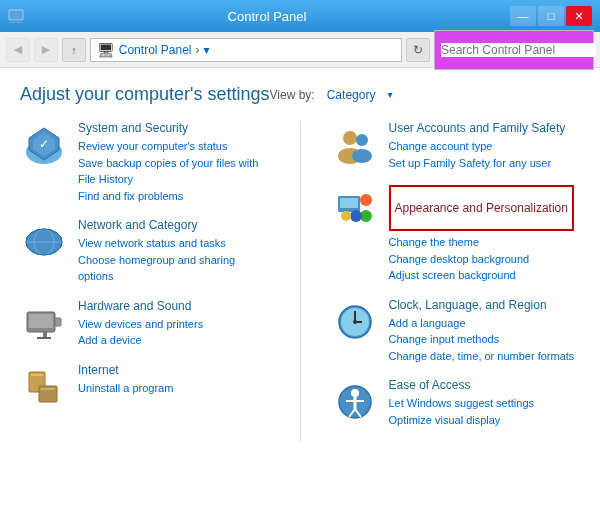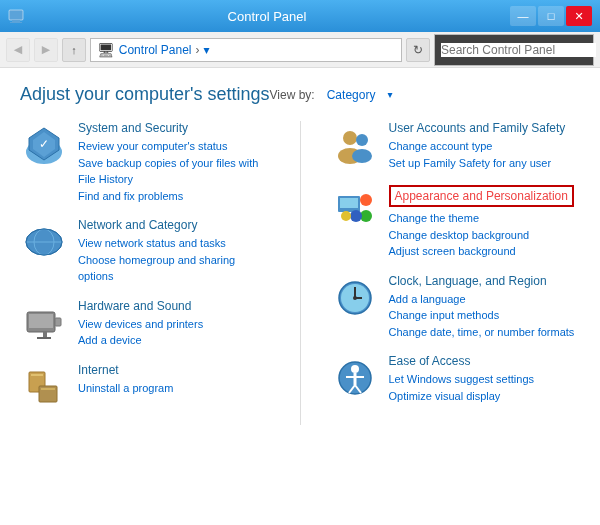--- a/index.html
+++ b/index.html
@@ -44,21 +44,21 @@
     .nav-breadcrumb {
       display: flex; align-items: center; flex: 1;
       background: white; border: 1px solid #bbb; height: 24px; padding: 0 6px;
       font-size: 12px; gap: 4px; color: #333;
     }
     .breadcrumb-link { color: #0066cc; cursor: pointer; }
     .breadcrumb-arrow { color: #666; }
     .nav-refresh { width: 24px; height: 24px; display: flex; align-items: center; justify-content: center; background: rgba(0,0,0,0.05); border: 1px solid #ccc; border-radius: 2px; cursor: pointer; font-size: 12px; color: #555; }
     .search-box {
       display: flex; align-items: center;
-      background: #404040; border: 1px solid #bbb; height: 32px; padding: 0 6px;
+      background: #d946ef; border: 1px solid #bbb; height: 40px; padding: 0 6px;
       width: 160px; gap: 4px;
     }
     .search-input { border: none; outline: none; font-size: 12px; flex: 1; color: #999; }
 
     
     .main-content {
       padding: 16px 20px;
       height: calc(525px - 32px - 36px);
       background: white;
     }
@@ -71,23 +71,23 @@
     .view-by-link { color: #0066cc; cursor: pointer; }
     .view-by-arrow { color: #0066cc; font-size: 10px; }
 
     
     .panels { display: flex; gap: 20px; }
     .panel { flex: 1; }
     .panel-item { display: flex; gap: 10px; margin-bottom: 14px; }
     .panel-icon { width: 48px; height: 48px; flex-shrink: 0; display: flex; align-items: center; justify-content: center; }
     .panel-text h3 { color: #1a6699; font-size: 12px; font-weight: normal; cursor: pointer; margin-bottom: 3px; }
     .panel-text h3.highlighted {
-      color: #ef4444;
+      color: #7f1d1d;
       border: 2px solid #c00000;
-      padding: 2px 4px;
+      padding: 14px 4px;
       display: inline-block;
     }
     .panel-text p, .panel-text a { display: block; color: #0066cc; font-size: 11px; cursor: pointer; line-height: 1.5; }
 
     .divider { width: 1px; background: #ddd; margin: 0 10px; }
   </style>
 </head>
 <body>
 
 <div class="title-bar">

